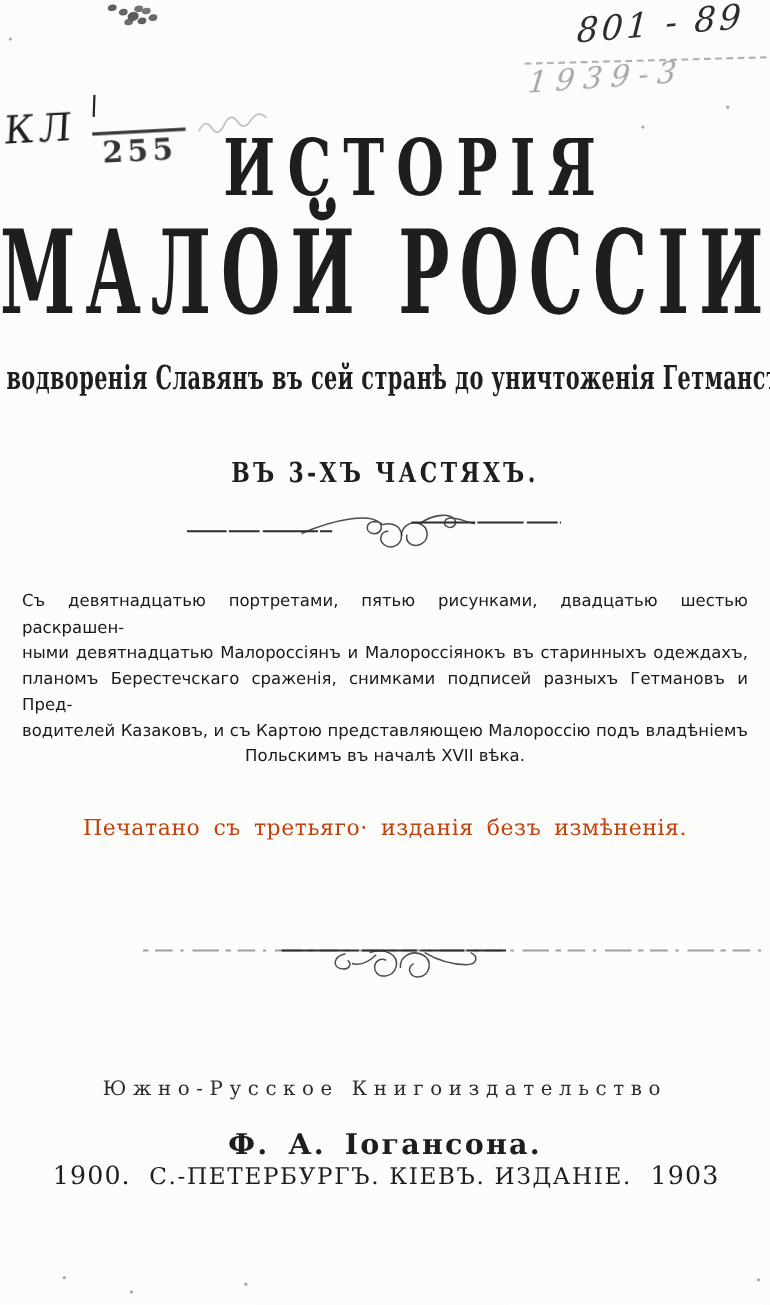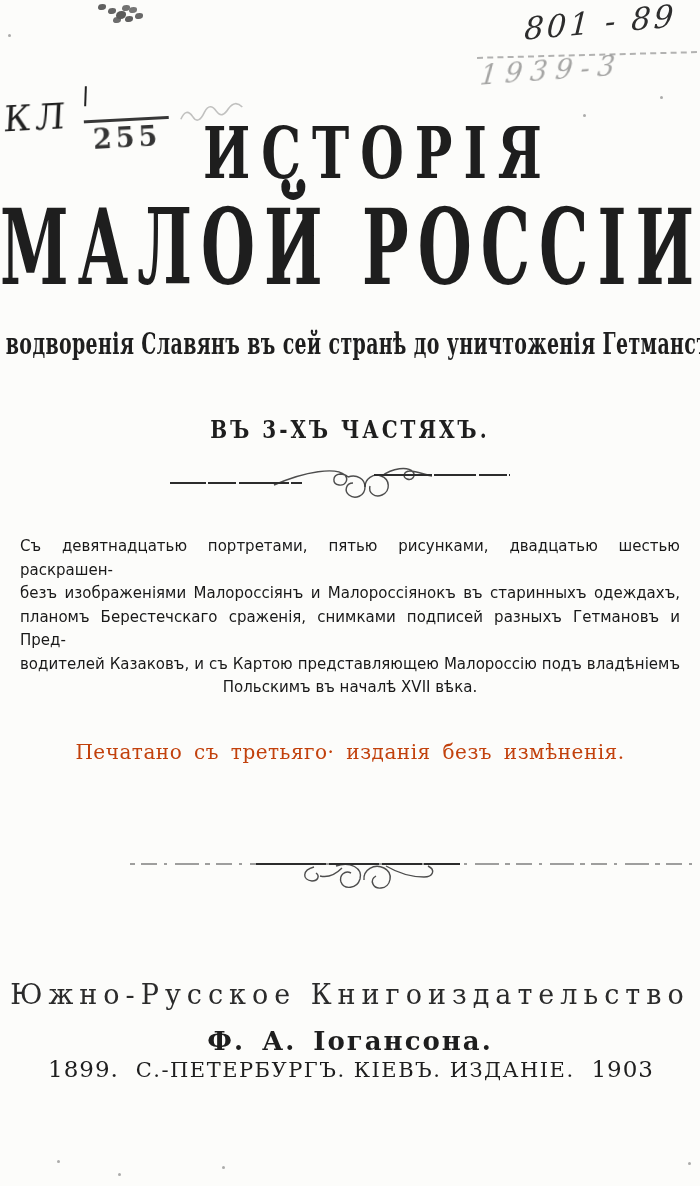--- a/index.html
+++ b/index.html
@@ -45,21 +45,21 @@
   .desc{left:20px;top:535px;width:660px;font-family:"DejaVu Sans", sans-serif;font-weight:400;
     font-size:15px;line-height:23.5px;color:#191919;}
   .desc-line{text-align:justify;text-align-last:justify;}
   .desc-line.last{text-align:right;text-align-last:center;}
 
   .edition{top:688px;font-family:"DejaVu Sans", sans-serif;font-weight:700;font-size:20px;
     letter-spacing:2px;}
   .printed{top:740px;font-size:20px;letter-spacing:.5px;word-spacing:5px;color:#c2410c;}
 
   
-  .publisher{top:979px;font-size:27px;letter-spacing:6px;color:#2b2b2b;white-space:nowrap;}
+  .publisher{top:979px;font-size:18px;letter-spacing:6px;color:#2b2b2b;white-space:nowrap;}
   .publisher-name{top:1026px;font-weight:700;font-size:26px;letter-spacing:2px;word-spacing:6px;}
   .bottom-line{top:1056px;left:48px;width:606px;display:flex;justify-content:space-between;
     align-items:baseline;font-size:23px;letter-spacing:1px;}
   .cities{font-size:21px;letter-spacing:1.5px;}
 
   svg.flourish{position:absolute;}
   svg .rule{stroke:#2c2c2c;stroke-width:1.8;fill:none;}
   svg .fl{stroke:#2e2e2e;stroke-width:1.4;fill:none;opacity:.85;}
 </style>
 </head>
@@ -92,42 +92,42 @@
     <path class="rule" d="M2 23 H134" stroke-dasharray="36 2 28 3 50 2"></path>
     <path class="rule" d="M206 15 H342" stroke-dasharray="58 2 42 3 28 2"></path>
     <path class="fl" d="M106 25 C138 11 168 7 177 15 c4 5 0 11 -6 10 c-7 -1 -7 -10 1 -11 c3 0 6 1 8 3"></path>
     <path class="fl" d="M180 17 c9 -3 17 2 17 10 c0 9 -10 13 -16 8 c-5 -4 -3 -12 4 -12"></path>
     <path class="fl" d="M197 27 c0 -8 8 -14 16 -11 c9 3 10 15 1 19 c-7 3 -14 -2 -12 -9"></path>
     <path class="fl" d="M214 16 c10 -8 26 -10 31 -4 c3 4 -1 9 -6 7 c-5 -2 -3 -8 3 -8 c8 0 14 4 22 5"></path>
   </svg>
 
   <div class="abs desc">
     <div class="desc-line">Съ девятнадцатью портретами, пятью рисунками, двадцатью шестью раскрашен-</div>
-    <div class="desc-line">безъ изображеніями Малороссіянъ и Малороссіянокъ въ старинныхъ одеждахъ,</div>
+    <div class="desc-line">ными девятнадцатью Малороссіянъ и Малороссіянокъ въ старинныхъ одеждахъ,</div>
     <div class="desc-line">планомъ Берестечскаго сраженія, снимками подписей разныхъ Гетмановъ и Пред-</div>
     <div class="desc-line">водителей Казаковъ, и съ Картою представляющею Малороссію подъ владѣніемъ</div>
     <div class="desc-line last">Польскимъ въ началѣ XVII вѣка.</div>
   </div>
 
   <div class="abs cw printed">Печатано съ третьяго· изданія безъ измѣненія.</div>
 
   <svg class="flourish" style="left:128px;top:852px" width="566" height="48" viewBox="0 0 566 48">
     <path class="rule" d="M2 12 H564" stroke-dasharray="5 6 16 7 3 8 24 6" stroke-width="1.3" opacity=".45"></path>
     <path class="rule" d="M128 12 H332" stroke-dasharray="70 3 50 3 40 2"></path>
     <path class="fl" d="M186 15 c-12 3 -12 13 -2 14 c6 0 8 -5 4 -8"></path>
     <path class="fl" d="M192 24 c8 2 16 -2 22 -8"></path>
     <path class="fl" d="M208 14 c14 -5 27 2 24 13 c-3 10 -16 11 -19 3 c-2 -7 4 -12 10 -9"></path>
     <path class="fl" d="M236 28 c-1 -10 10 -17 20 -12 c10 5 7 19 -3 20 c-8 1 -12 -8 -5 -12"></path>
     <path class="fl" d="M258 14 c12 7 26 11 38 11 c9 0 12 -7 4 -11"></path>
   </svg>
 
   <div class="abs cw publisher">Южно-Русское Книгоиздательство</div>
   <div class="abs cw publisher-name">Ф. А. Іогансона.</div>
   <div class="abs bottom-line">
-    <span>1899.</span>
+    <span>1900.</span>
     <span class="cities">С.-ПЕТЕРБУРГЪ. КІЕВЪ. ИЗДАНІЕ.</span>
     <span>1903</span>
   </div>
 
   <div class="abs speck" style="left:8px;top:34px"></div>
   <div class="abs speck" style="left:583px;top:114px"></div>
   <div class="abs speck" style="left:660px;top:96px"></div>
   <div class="abs speck" style="left:57px;top:1160px"></div>
   <div class="abs speck" style="left:222px;top:1166px"></div>
   <div class="abs speck" style="left:118px;top:1173px"></div>

